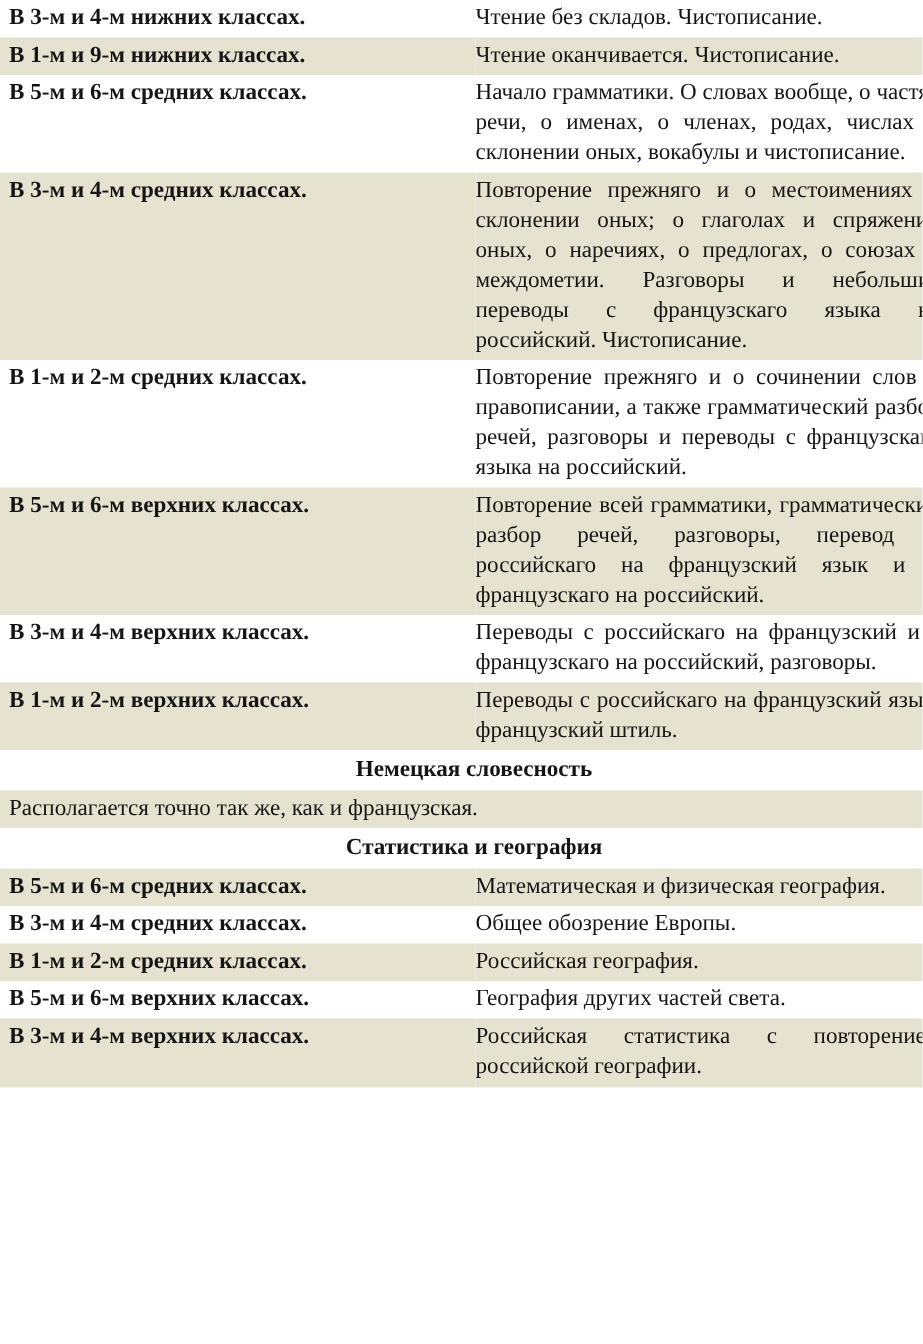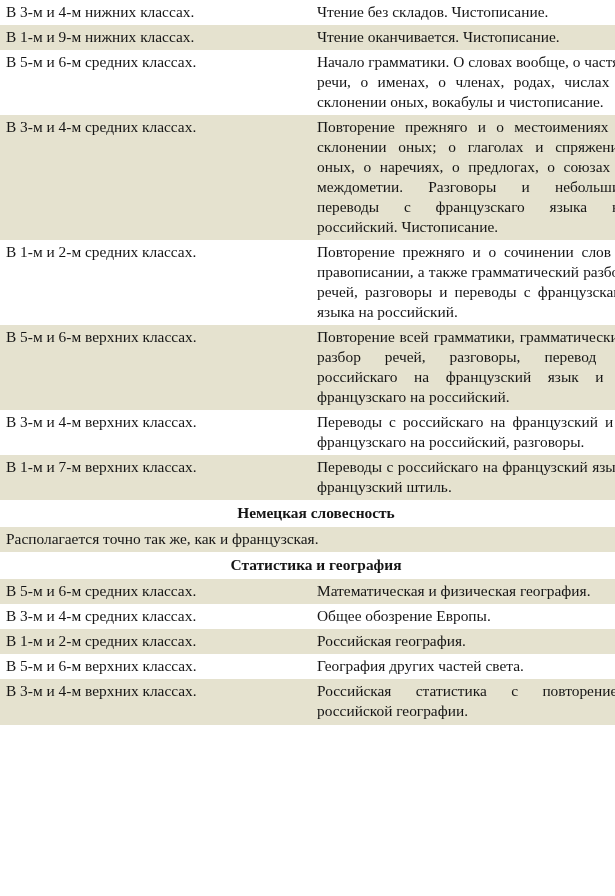--- a/index.html
+++ b/index.html
@@ -33,20 +33,21 @@
   }
 
   td.cell-class {
     width: 305px;
     padding: 2px 6px 3px 6px;
     vertical-align: top;
     text-align: left;
     font-size: 15.4px;
     line-height: 1.30;
     white-space: nowrap;
+    font-weight: bold;
   }
 
   td.cell-desc {
     width: 310px;
     padding: 2px 5px 3px 0px;
     vertical-align: top;
     text-align: justify;
     text-align-last: left;
     font-size: 15.4px;
     line-height: 1.30;
@@ -96,21 +97,21 @@
       </tr>
       <tr class="row-shaded">
         <td class="cell-class">В 5-м и 6-м верхних классах.</td>
         <td class="cell-desc">Повторение всей грамматики, грамматический разбор речей, разговоры, перевод с российскаго на французский язык и с французскаго на российский.</td>
       </tr>
       <tr class="row-plain">
         <td class="cell-class">В 3-м и 4-м верхних классах.</td>
         <td class="cell-desc">Переводы с российскаго на французский и с французскаго на российский, разговоры.</td>
       </tr>
       <tr class="row-shaded">
-        <td class="cell-class">В 1-м и 7-м верхних классах.</td>
+        <td class="cell-class">В 1-м и 2-м верхних классах.</td>
         <td class="cell-desc">Переводы с российскаго на французский язык, французский штиль.</td>
       </tr>
       <tr class="row-plain">
         <th class="section-header" colspan="2">Немецкая словесность</th>
       </tr>
       <tr class="row-shaded">
         <td class="cell-fullwidth" colspan="2">Располагается точно так же, как и французская.</td>
       </tr>
       <tr class="row-plain">
         <th class="section-header" colspan="2">Статистика и география</th>

